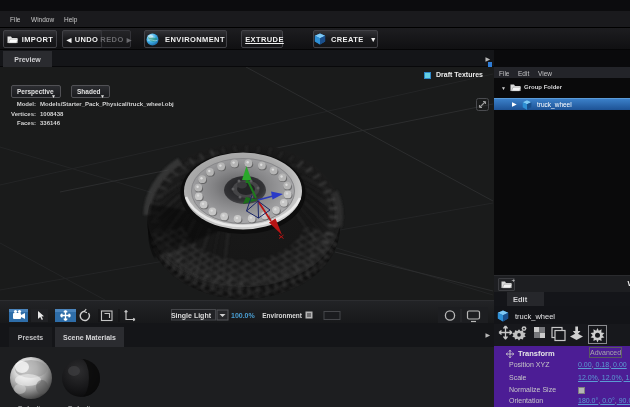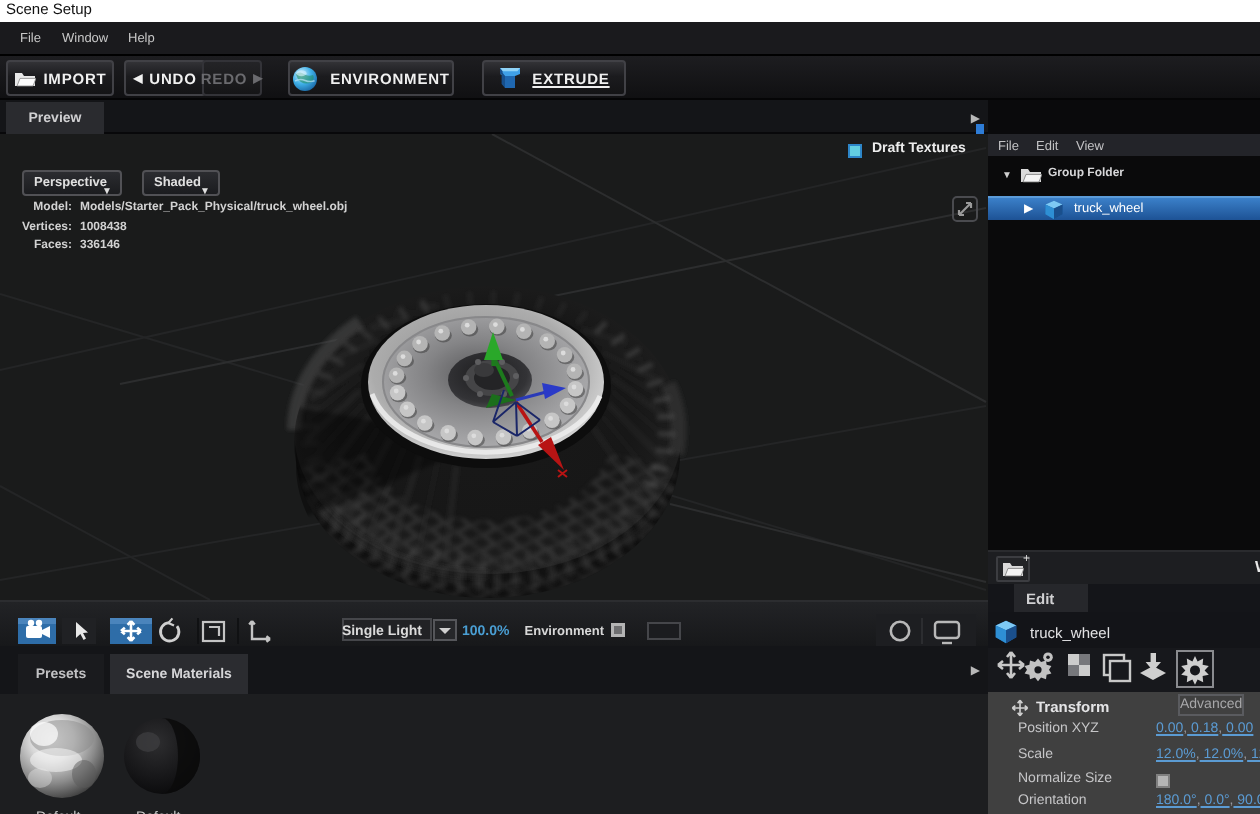--- a/index.html
+++ b/index.html
@@ -25,28 +25,27 @@
 .rtabbar { position:absolute; left:0; top:0; width:136px; height:17px; background:#17181b; border-bottom:1px solid #060608; }
 .rmenu { position:absolute; left:0; top:17px; width:136px; height:11px; background:#232429; color:#c2c2c4; font-size:6.5px; }
 .rmenu span { position:absolute; top:3px; }
 .tree { position:absolute; left:0; top:28px; width:136px; height:197px; background:#0a0a0b; }
 .trow { position:absolute; left:0; width:136px; height:13px; color:#d6d6d8; font-size:8px; }
 .bluerow { background:linear-gradient(#3b80c9,#1d5295); border-top:1px solid #5b9bd8; }
 .rfooter { position:absolute; left:0; top:225px; width:136px; height:17px; background:#1d1e21; border-top:1px solid #2a2b2e; }
 .redittab { position:absolute; left:0; top:242px; width:136px; height:14px; background:#141519; }
 .rheader { position:absolute; left:0; top:256px; width:136px; height:18px; background:#131418; color:#e2e2e4; font-size:7.5px; }
 .ricons { position:absolute; left:0; top:274px; width:136px; height:22px; background:#17181c; }
-.rtrans { position:absolute; left:0; top:296px; width:136px; height:61px; background:#404040; }
+.rtrans { position:absolute; left:0; top:296px; width:136px; height:61px; background:#4c1d95; }
 .lbl { position:absolute; color:#c6c6c8; font-size:7px; white-space:nowrap; }
 .val { position:absolute; color:#5b9bd3; font-size:7px; text-decoration:underline; white-space:nowrap; }
 .vcomma { color:#9a9aa0; display:inline-block; text-decoration:none; }
 </style></head>
 <body>
 <div id="app">
-<div class="abs titlebar">Scene Setup</div>
 <div class="abs menubar">
       <span style="left:10px;">File</span>
       <span style="left:31px;">Window</span>
       <span style="left:64px;">Help</span>
     </div>
 <div class="abs toolbar">
   <div class="tbtn" style="left:3px; width:54px;"><svg width="11" height="9" viewBox="0 0 11 9" style="margin-right:4px;">
           <path d="M0.5 8 L0.5 1.5 L4 1.5 L5 3 L10.5 3 L10.5 8 Z" fill="#e8e8e8"></path>
           <path d="M1.5 8 L3 4.2 L11 4.2 L9.5 8 Z" fill="#fcfcfc" stroke="#888" stroke-width="0.4"></path>
         </svg>IMPORT</div>
@@ -58,26 +57,32 @@
               <stop offset="0" stop-color="#cfeefb"></stop>
               <stop offset="0.45" stop-color="#3fb0e8"></stop>
               <stop offset="1" stop-color="#0c4d8c"></stop>
             </radialGradient>
           </defs>
           <circle cx="6.5" cy="6.5" r="6" fill="url(#gl)"></circle>
           <path d="M2 4 Q4 2.5 6 4 Q8 5.5 10.5 4.5 Q11.5 6 10 8 Q7 9.5 4.5 8 Q2.5 6.5 2 4Z" fill="#1e8a5a" opacity="0.55"></path>
           <ellipse cx="4.7" cy="3.6" rx="2.6" ry="1.5" fill="#d9f4ff" opacity="0.6"></ellipse>
           <path d="M1.5 7.5 Q4 6.2 6.5 7.2 Q9 8.2 11.3 7.4" stroke="#bfe6f8" stroke-width="0.8" fill="none" opacity="0.7"></path>
         </svg>ENVIRONMENT</div>
-  <div class="tbtn" style="left:241px; width:72px;text-decoration:underline;"><svg width="12" height="13" viewBox="0 0 12 13" style="margin-right:5px;">
+  <div class="tbtn" style="left:241px; width:42px;text-decoration:underline;"><svg width="12" height="13" viewBox="0 0 12 13" style="margin-right:5px;">
           <path d="M1 1 L11 1 L11 4 L8.5 5 L8.5 11 L3.5 11 L3.5 5 L1 4 Z" fill="#3fa0e8"></path>
           <path d="M1 1 L11 1 L9.7 2.6 L2.3 2.6 Z" fill="#8fd2f6"></path>
           <path d="M3.5 5 L8.5 5 L8.5 11 L3.5 11 Z" fill="#1f67b0"></path>
           <path d="M1 1 L2.3 2.6 L2.3 3.4 L3.5 5 L3.5 11 L1.8 9 L1.8 4 L1 4Z" fill="#174f8c"></path>
         </svg>EXTRUDE</div>
+  <div class="tbtn" style="left:313px; width:65px;"><svg width="14" height="14" viewBox="0 0 14 14" style="margin-right:5px;">
+          <path d="M7 0.5 L13 3.2 L13 10 L7 13.5 L1 10 L1 3.2 Z" fill="#1f67b0"></path>
+          <path d="M7 0.5 L13 3.2 L7 6 L1 3.2 Z" fill="#7ec9f4"></path>
+          <path d="M7 6 L13 3.2 L13 10 L7 13.5 Z" fill="#1a4f8c"></path>
+          <path d="M7 6 L1 3.2 L1 10 L7 13.5 Z" fill="#2e8fd4"></path>
+        </svg>CREATE<span style="font-size:7px;margin-left:6px;">▼</span></div>
 </div>
 
 <div class="abs tabbar1">
       <div class="tab on" style="left:3px; width:49px; justify-content:center; padding:0; font-size:7px;">Preview</div>
       <div style="position:absolute; right:2px; bottom:-1px; width:4px; height:5px; background:#2e7cd6;"></div>
       <div style="position:absolute;right:4px;top:5px;color:#b8b8b8;font-size:6px;">▶</div>
     </div>
 
 <div class="abs viewport" id="vp">
   <svg width="494" height="233" viewBox="0 0 494 233" style="position:absolute;left:0;top:0;">

